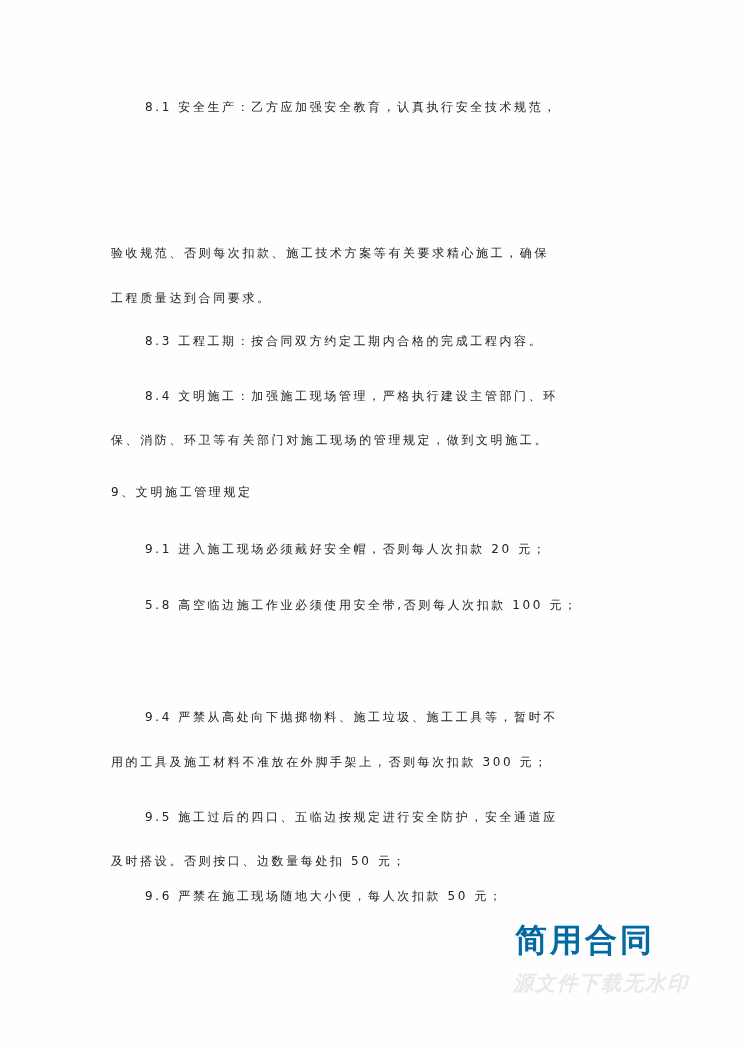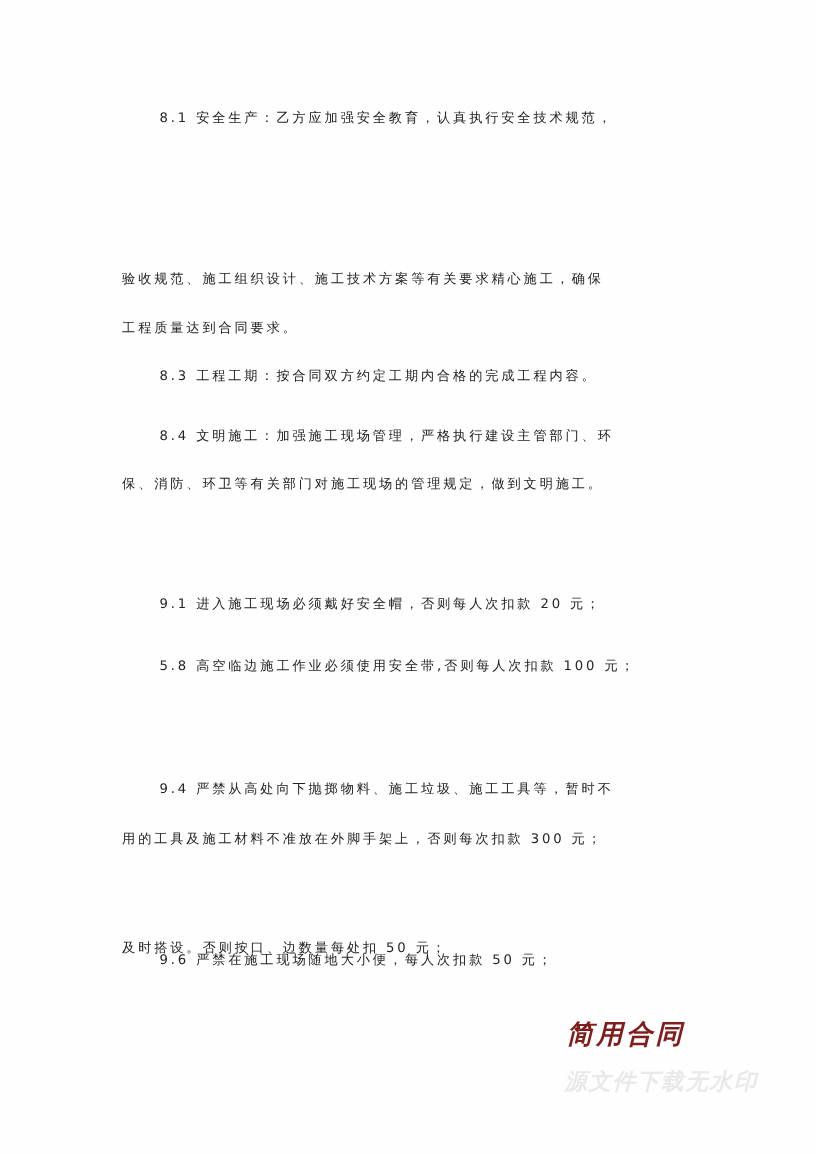--- a/index.html
+++ b/index.html
@@ -7,48 +7,50 @@
     width: 742px; height: 1049px; background: #fefefe; position: relative; overflow: hidden;
     font-family: "DejaVu Sans", "Liberation Sans", sans-serif; color: #222;
   }
   .page { position: absolute; left: 0; top: 0; width: 742px; height: 1049px; }
   .line {
     position: absolute; font-size: 12px; letter-spacing: 2.6px; white-space: nowrap; line-height: 24px;
   }
   .indent { left: 145px; }
   .noindent { left: 111px; }
   .wm1 {
-    position: absolute; left: 515px; top: 918px; font-size: 24px; font-weight: bold; font-style: italic;
-    color: #7f1d1d; letter-spacing: 3px; line-height: 44px;
+    position: absolute; left: 515px; top: 918px; font-size: 32px; font-weight: bold; 
+    color: #0369a1; letter-spacing: 3px; line-height: 44px;
   }
   .wm2 {
     position: absolute; left: 513px; top: 970px; font-size: 20.5px; font-weight: bold; font-style: italic;
     color: #e9e9e9; letter-spacing: 1.5px; line-height: 26px;
   }
 </style>
 </head>
 <body>
 
 <div class="page">
   <div class="line indent" style="top:95px">8.1 安全生产：乙方应加强安全教育，认真执行安全技术规范，</div>
 
-  <div class="line noindent" style="top:241px">验收规范、施工组织设计、施工技术方案等有关要求精心施工，确保</div>
+  <div class="line noindent" style="top:241px">验收规范、否则每次扣款、施工技术方案等有关要求精心施工，确保</div>
   <div class="line noindent" style="top:286px">工程质量达到合同要求。</div>
 
   <div class="line indent" style="top:329px">8.3 工程工期：按合同双方约定工期内合格的完成工程内容。</div>
 
   <div class="line indent" style="top:384px">8.4 文明施工：加强施工现场管理，严格执行建设主管部门、环</div>
   <div class="line noindent" style="top:428px">保、消防、环卫等有关部门对施工现场的管理规定，做到文明施工。</div>
 
+  <div class="line noindent" style="top:480px">9、文明施工管理规定</div>
 
   <div class="line indent" style="top:537px">9.1 进入施工现场必须戴好安全帽，否则每人次扣款 20 元；</div>
   <div class="line indent" style="top:593px">5.8 高空临边施工作业必须使用安全带,否则每人次扣款 100 元；</div>
 
   <div class="line indent" style="top:705px">9.4 严禁从高处向下抛掷物料、施工垃圾、施工工具等，暂时不</div>
   <div class="line noindent" style="top:750px">用的工具及施工材料不准放在外脚手架上，否则每次扣款 300 元；</div>
 
+  <div class="line indent" style="top:805px">9.5 施工过后的四口、五临边按规定进行安全防护，安全通道应</div>
   <div class="line noindent" style="top:849px">及时搭设。否则按口、边数量每处扣 50 元；</div>
 
-  <div class="line indent" style="top:860px">9.6 严禁在施工现场随地大小便，每人次扣款 50 元；</div>
+  <div class="line indent" style="top:884px">9.6 严禁在施工现场随地大小便，每人次扣款 50 元；</div>
 
   <div class="wm1">简用合同</div>
   <div class="wm2">源文件下载无水印</div>
 </div>
 
 </body></html>

